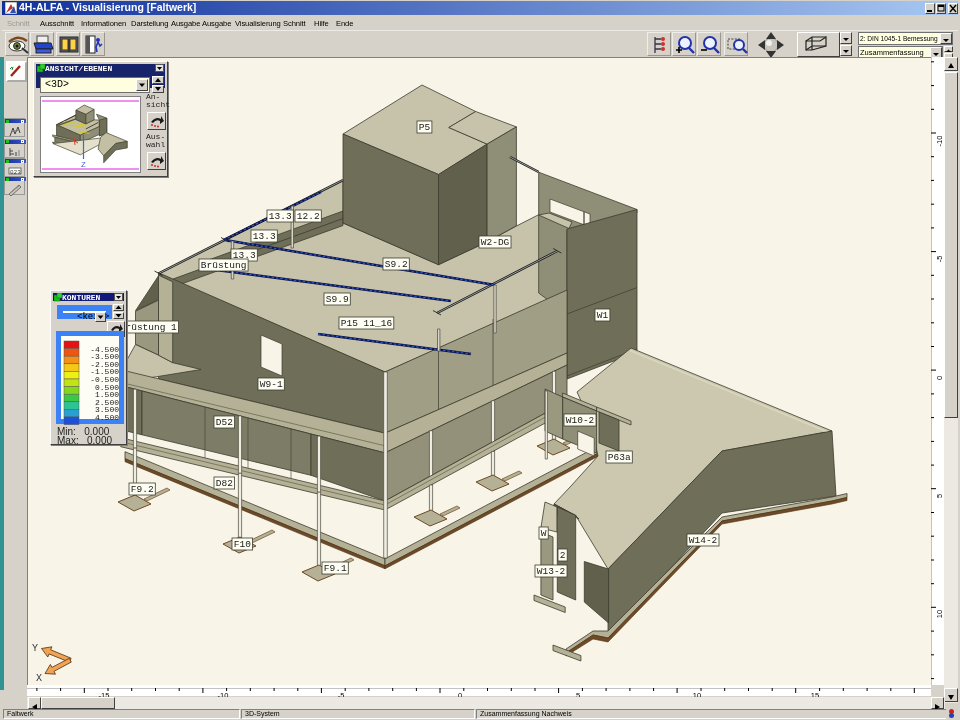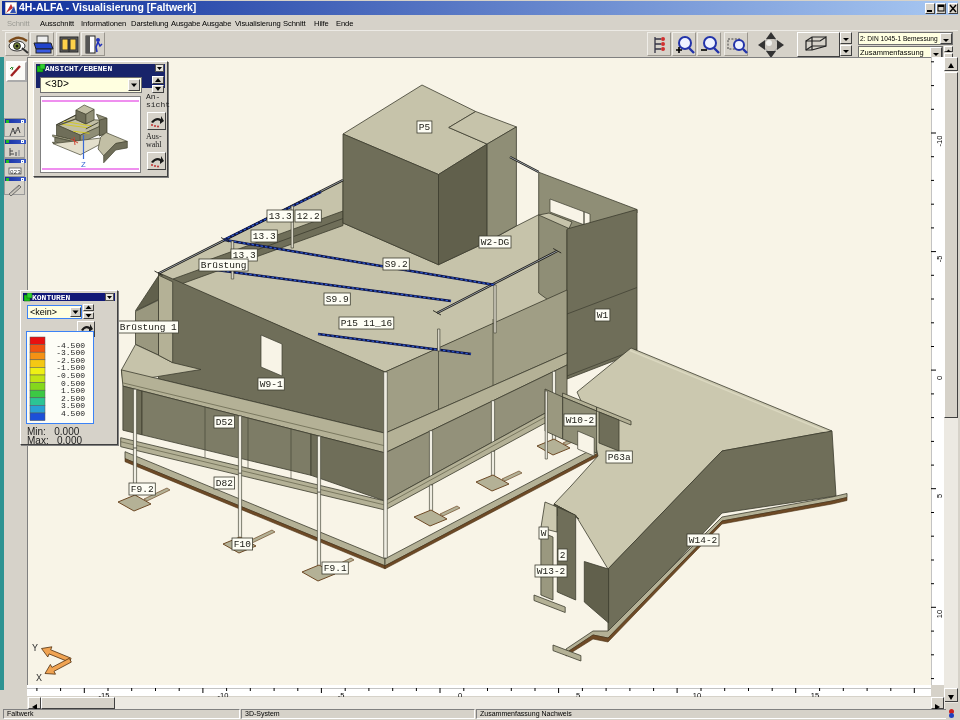--- a/index.html
+++ b/index.html
@@ -505,21 +505,21 @@
         <rect x="0" y="2" width="6" height="6" fill="#18c018" stroke="#0a600a" stroke-width="0.5"></rect>
         <rect x="3" y="0" width="5" height="5" fill="#30d030" stroke="#0a600a" stroke-width="0.5"></rect>
       </svg>
       <span style="margin-left:9px">ANSICHT/EBENEN</span>
       <div style="position:absolute;right:1px;top:0px;width:9px;height:8px;background:#e8e5de;border:1px solid #555">
         <svg width="7" height="6" style="display:block;margin:1px auto 0">
             <path d="M1 1 L6 1 L3.5 4 Z" fill="#000"></path>
           </svg>
       </div>
     </div>
-    <div style="position:absolute;left:6px;top:15px;width:102px;height:16px;background:#ffffe0;border:1px solid #707070;font-family:'Liberation Mono',monospace;font-size:10px;line-height:14px;padding-left:4px;color:#000">&lt;3D&gt;
+    <div style="position:absolute;left:6px;top:15px;width:110px;height:16px;background:#ffffe0;border:1px solid #707070;font-family:'Liberation Mono',monospace;font-size:10px;line-height:14px;padding-left:4px;color:#000">&lt;3D&gt;
       <div style="position:absolute;right:1px;top:1px;width:12px;height:12px;background:#d6d2c9;border:1px solid;border-color:#fff #404040 #404040 #fff">
           <svg width="10" height="10">
             <path d="M2 3.5 L8 3.5 L5 7 Z" fill="#000"></path>
           </svg>
         </div>
     </div>
     <div style="position:absolute;left:118px;top:14px;width:13px;height:18px">
       <div style="position:absolute;left:0;top:0;width:12px;height:8px;background:#d6d2c9;border:1px solid;border-color:#fff #404040 #404040 #fff">
           <svg width="10" height="6">
             <path d="M5 1 L8 5 L2 5 Z" fill="#000"></path>
@@ -562,45 +562,45 @@
     </div>
     <div style="position:absolute;left:112px;top:31px;width:22px;height:18px;font-family:'Liberation Mono',monospace;font-size:8px;line-height:8px;color:#222">An-<br>sicht</div>
     <div style="position:absolute;left:113px;top:50px;width:19px;height:18px;background:#d6d2c9;border:1px solid;border-color:#fff #404040 #404040 #fff">
       <svg width="17" height="16" viewBox="0 0 17 16">
           <path d="M3 9 Q8 3 13 6 L13 3 L16 8 L12 11 L12 8 Q8 6 5 10 Z" fill="#1a1a1a"></path>
           <circle cx="4" cy="12" r="1" fill="#c03030"></circle>
           <circle cx="7" cy="13" r="1" fill="#c03030"></circle>
           <circle cx="10" cy="13.5" r="1" fill="#c03030"></circle>
         </svg>
     </div>
-    <div style="position:absolute;left:112px;top:71px;width:22px;height:18px;font-family:Liberation Serif, serif;font-size:8px;line-height:8px;color:#222">Aus-<br>wahl</div>
+    <div style="position:absolute;left:112px;top:71px;width:22px;height:18px;font-family:Liberation Mono, monospace;font-size:8px;line-height:8px;color:#222">Aus-<br>wahl</div>
     <div style="position:absolute;left:113px;top:90px;width:19px;height:18px;background:#d6d2c9;border:1px solid;border-color:#fff #404040 #404040 #fff">
       <svg width="17" height="16" viewBox="0 0 17 16">
           <path d="M3 9 Q8 3 13 6 L13 3 L16 8 L12 11 L12 8 Q8 6 5 10 Z" fill="#1a1a1a"></path>
           <circle cx="4" cy="12" r="1" fill="#c03030"></circle>
           <circle cx="7" cy="13" r="1" fill="#c03030"></circle>
           <circle cx="10" cy="13.5" r="1" fill="#c03030"></circle>
         </svg>
     </div>
   </div>
 
-  <div class="panel" style="left:20px;top:290px;width:98px;height:155px">
+  <div class="panel" style="left:50px;top:290px;width:77px;height:155px">
     <div class="ptitle" style="background:#101878;height:8px;line-height:8px;padding-top:1px">
       <svg style="position:absolute;left:1px;top:0px" width="9" height="9" viewBox="0 0 9 9">
         <rect x="0" y="2" width="6" height="6" fill="#18c018" stroke="#0a600a" stroke-width="0.5"></rect>
         <rect x="3" y="0" width="5" height="5" fill="#30d030" stroke="#0a600a" stroke-width="0.5"></rect>
       </svg>
       <span style="margin-left:9px">KONTUREN</span>
       <div style="position:absolute;right:1px;top:0px;width:9px;height:8px;background:#e8e5de;border:1px solid #555">
         <svg width="7" height="6" style="display:block;margin:1px auto 0">
             <path d="M1 1 L6 1 L3.5 4 Z" fill="#000"></path>
           </svg>
       </div>
     </div>
-    <div style="position:absolute;left:6px;top:14px;width:55px;height:14px;background:#ffffe0;border:1px solid #3b82f6;font-family:Liberation Sans, sans-serif;font-size:9px;line-height:12px;padding-left:2px;color:#000">&lt;kein&gt;
+    <div style="position:absolute;left:6px;top:14px;width:55px;height:14px;background:#ffffe0;border:6px solid #3b82f6;font-family:Liberation Mono, monospace;font-size:9px;line-height:12px;padding-left:14px;color:#000">&lt;kein&gt;
       <div style="position:absolute;right:0px;top:1px;width:11px;height:10px;background:#d6d2c9;border:1px solid;border-color:#fff #404040 #404040 #fff">
           <svg width="9" height="8">
             <path d="M1.5 2.5 L7.5 2.5 L4.5 6 Z" fill="#000"></path>
           </svg>
         </div>
     </div>
     <div style="position:absolute;left:62px;top:13px;width:12px;height:16px">
       <div style="position:absolute;left:0;top:0;width:11px;height:7px;background:#d6d2c9;border:1px solid;border-color:#fff #404040 #404040 #fff">
           <svg width="9" height="5">
             <path d="M4.5 0.5 L7.5 4 L1.5 4 Z" fill="#000"></path>
@@ -613,21 +613,21 @@
         </div>
     </div>
     <div style="position:absolute;left:56px;top:30px;width:18px;height:16px;background:#d6d2c9;border:1px solid;border-color:#fff #404040 #404040 #fff">
       <svg width="16" height="14" viewBox="0 0 16 14">
           <path d="M3 8 Q7 2 12 5 L12 2 L15 7 L11 10 L11 7 Q7 5 5 9 Z" fill="#1a1a1a"></path>
           <circle cx="4" cy="11" r="1" fill="#c03030"></circle>
           <circle cx="7" cy="12" r="1" fill="#c03030"></circle>
           <circle cx="10" cy="12" r="1" fill="#c03030"></circle>
         </svg>
     </div>
-    <div style="position:absolute;left:5px;top:40px;width:68px;height:93px;background:#fdfdf6;border:1px solid #3b82f6">
+    <div style="position:absolute;left:5px;top:40px;width:68px;height:93px;background:#fdfdf6;border:5px solid #3b82f6">
       <svg width="66" height="91" viewBox="0 0 66 91">
         <g stroke="#555" stroke-width="0.5">
           <rect x="3" y="5" width="15" height="7.6" fill="#e81010"></rect>
           <rect x="3" y="12.6" width="15" height="7.6" fill="#f05410"></rect>
           <rect x="3" y="20.2" width="15" height="7.6" fill="#f49114"></rect>
           <rect x="3" y="27.8" width="15" height="7.6" fill="#f4c814"></rect>
           <rect x="3" y="35.4" width="15" height="7.6" fill="#eef014"></rect>
           <rect x="3" y="43" width="15" height="7.6" fill="#c2e414"></rect>
           <rect x="3" y="50.6" width="15" height="7.6" fill="#84d81c"></rect>
           <rect x="3" y="58.2" width="15" height="7.6" fill="#3cc844"></rect>

